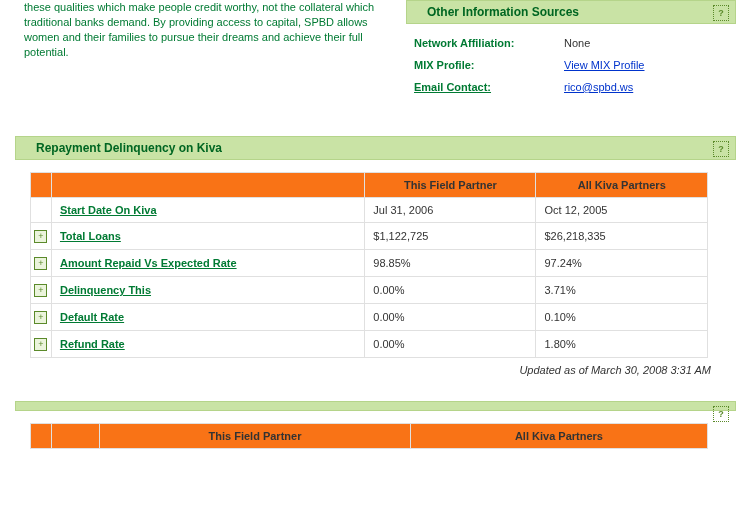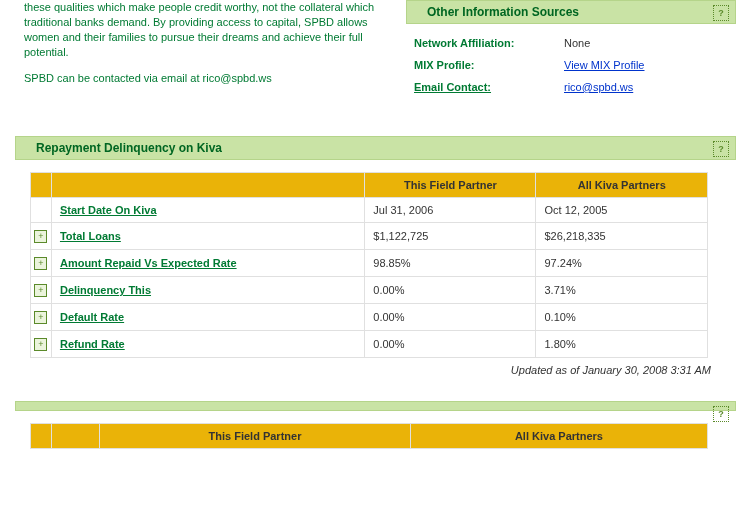--- a/index.html
+++ b/index.html
@@ -80,21 +80,21 @@
     width: 678px;
     font-size: 11px;
   }
   .perf-table th, .perf-table td {
     border: 1px solid #E0E0E0;
     padding: 6px 8px;
   }
   .perf-table th {
     font-weight: bold;
     text-align: center;
-    background: #eab308;
+    background: #f97316;
   }
   .perf-table th.expand-col, .perf-table td.expand-col {
     width: 14px;
     text-align: center;
     padding: 6px 3px;
   }
   .perf-table td.metric {
     color: #007A33;
     font-weight: bold;
     text-decoration: underline;
@@ -123,21 +123,20 @@
     margin: 6px 40px 25px 0;
     font-size: 11px;
   }
 </style>
 </head>
 <body>
 
 <div class="top-content">
   <div class="left-col">
     <p>these qualities which make people credit worthy, not the collateral which traditional banks demand. By providing access to capital, SPBD allows women and their families to pursue their dreams and achieve their full potential.</p>
-    <p>SPBD can be contacted via email at rico@spbd.ws</p>
   </div>
   <div class="right-col">
     <div class="section-header">
       <span>Other Information Sources</span>
       <span class="help-icon">?</span>
     </div>
     <div class="info-table">
       <div class="info-row">
         <span class="info-label">Network Affiliation:</span>
         <span class="info-val">None</span>
@@ -201,21 +200,21 @@
       </tr>
       <tr>
         <td class="expand-col"><span class="expand-btn">+</span></td>
         <td class="metric">Refund Rate</td>
         <td class="val">0.00%</td>
         <td class="val">1.80%</td>
       </tr>
     </tbody>
 </table>
 
-<div class="updated">Updated as of January 30, 2008 3:31 AM</div>
+<div class="updated">Updated as of March 30, 2008 3:31 AM</div>
 
 <div class="section-header wide">
   <span class="help-icon">?</span>
 </div>
 
 <table class="perf-table" style="margin-top:12px;">
   <thead>
     <tr>
       <th class="expand-col"></th>
       <th></th>

